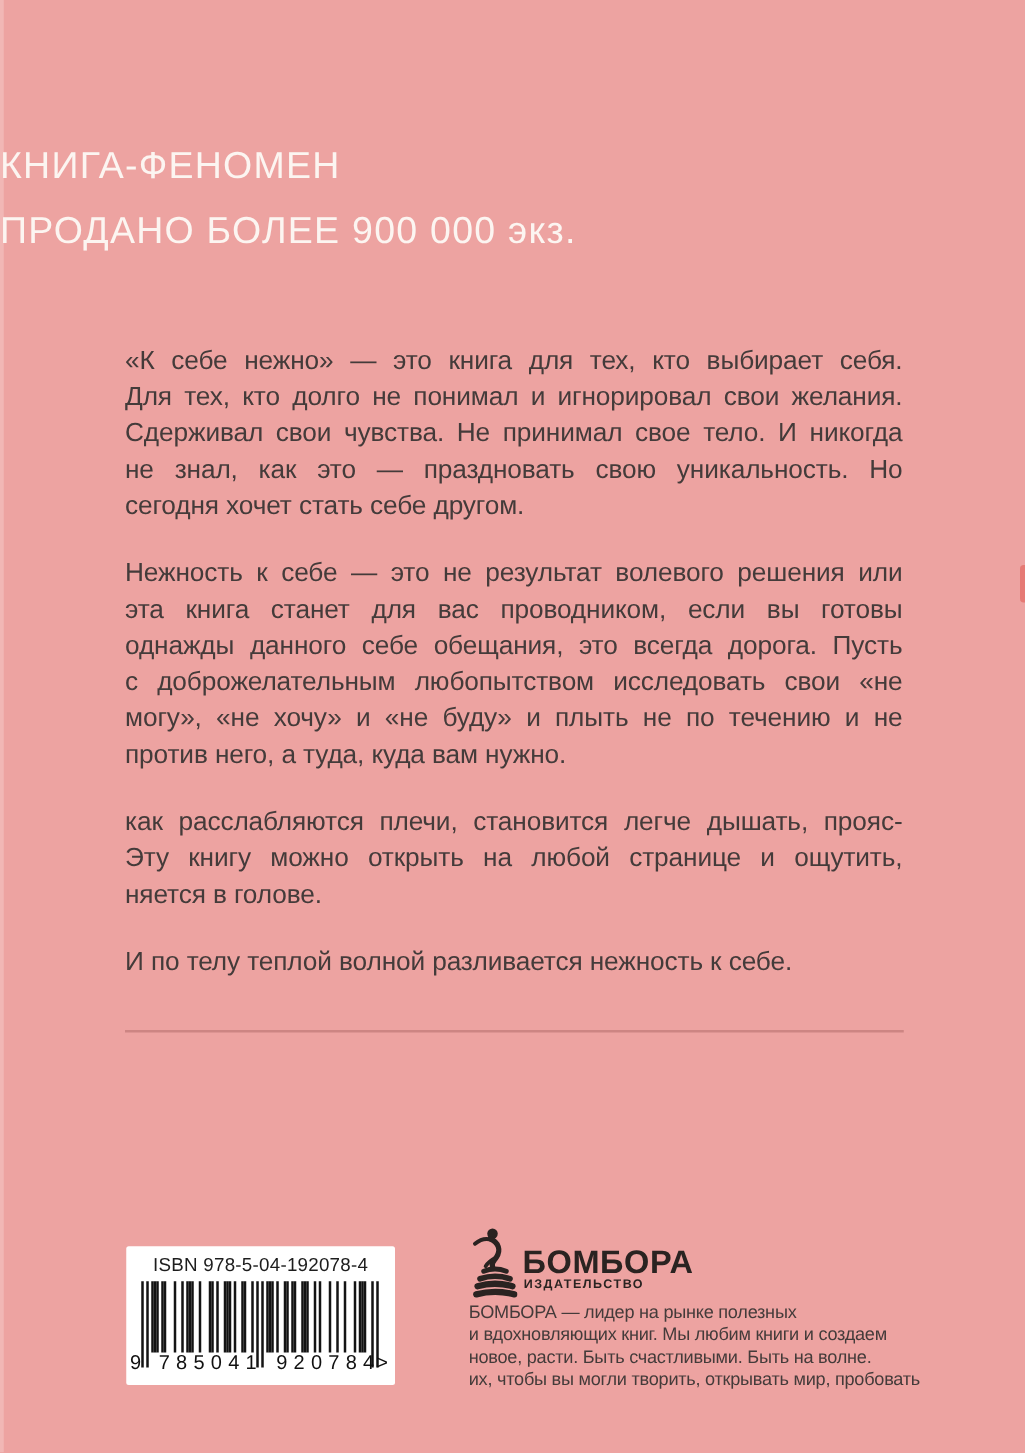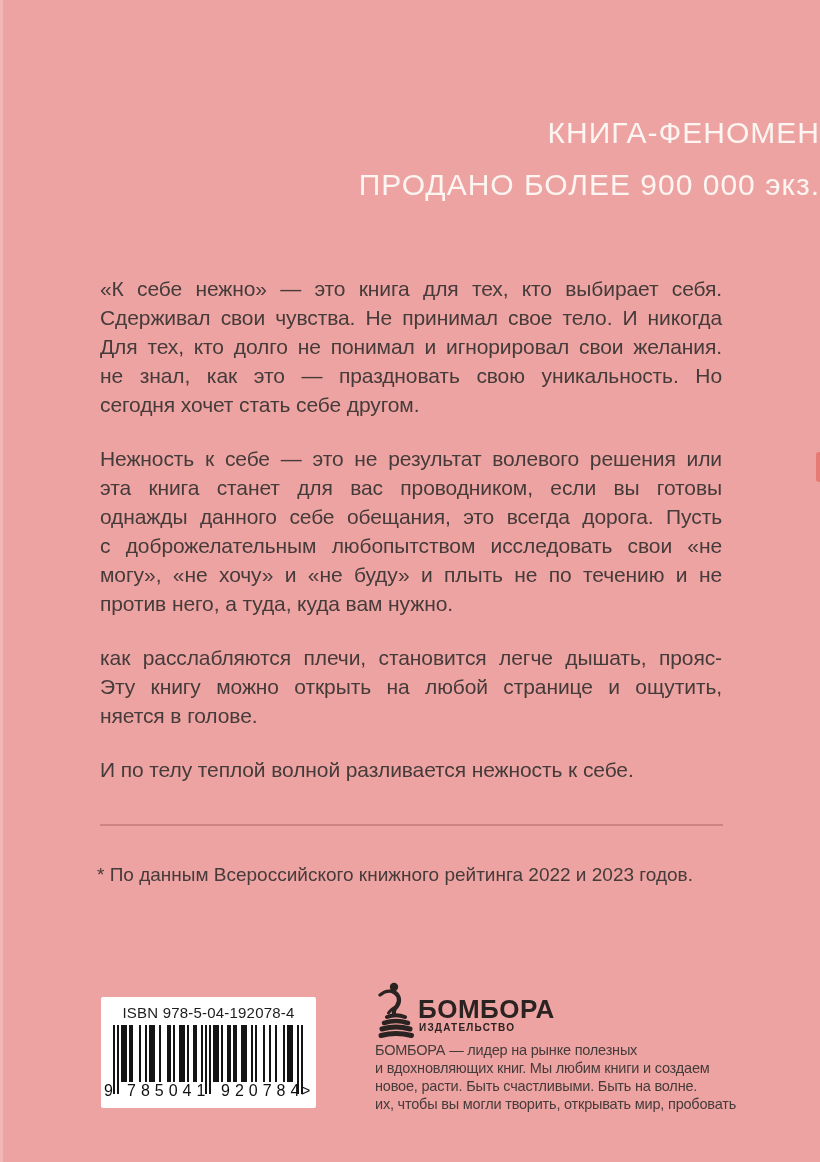--- a/index.html
+++ b/index.html
@@ -20,21 +20,21 @@
     position: absolute; left: 0; top: 0; width: 3px; height: 100%;
     background: rgba(255,255,255,0.22);
   }
   .edge-notch {
     position: absolute; right: 0; top: 452px; width: 4px; height: 30px;
     background: var(--notch, #e4736d); border-radius: 3px 0 0 3px; opacity: .85;
   }
   
   .kicker {
     position: absolute; left: 0; width: 100%;
-    text-align: right;
+    text-align: left;
     color: var(--headline, #fcf5f1);
     font-size: 30px; line-height: 30px;
     letter-spacing: 1px;
     font-weight: 400;
   }
   .kicker-1 { top: 118px; }
   .kicker-2 { top: 170px; }
   
   .blurb {
     position: absolute; left: 100px; top: 274px; width: 622px;
@@ -107,22 +107,22 @@
 
   <div class="edge-strip"></div>
   <div class="edge-notch"></div>
 
   <div class="kicker kicker-1">КНИГА-ФЕНОМЕН</div>
   <div class="kicker kicker-2">ПРОДАНО БОЛЕЕ 900 000 экз.</div>
 
   <div class="blurb">
       <div class="para">
         <div class="tline just">«К себе нежно» — это книга для тех, кто выбирает себя.</div>
+        <div class="tline just">Для тех, кто долго не понимал и игнорировал свои желания.</div>
         <div class="tline just">Сдерживал свои чувства. Не принимал свое тело. И никогда</div>
-        <div class="tline just">Для тех, кто долго не понимал и игнорировал свои желания.</div>
         <div class="tline just">не знал, как это — праздновать свою уникальность. Но</div>
         <div class="tline">сегодня хочет стать себе другом.</div>
       </div>
       <div class="para">
         <div class="tline just">Нежность к себе — это не результат волевого решения или</div>
         <div class="tline just">эта книга станет для вас проводником, если вы готовы</div>
         <div class="tline just">однажды данного себе обещания, это всегда дорога. Пусть</div>
         <div class="tline just">с доброжелательным любопытством исследовать свои «не</div>
         <div class="tline just">могу», «не хочу» и «не буду» и плыть не по течению и не</div>
         <div class="tline">против него, а туда, куда вам нужно.</div>
@@ -132,21 +132,20 @@
         <div class="tline just">Эту книгу можно открыть на любой странице и ощутить,</div>
         <div class="tline">няется в голове.</div>
       </div>
       <div class="para">
         <div class="tline">И по телу теплой волной разливается нежность к себе.</div>
       </div>
     </div>
 
   <div class="rule"></div>
 
-  <div class="footnote">* По данным Всероссийского книжного рейтинга 2022 и 2023 годов.</div>
 
   <div class="isbn-panel">
     <div class="isbn-label">ISBN 978-5-04-192078-4</div>
     <div class="bars"><span class="mod on tall"></span><span class="mod tall"></span><span class="mod on tall"></span><span class="mod"></span><span class="mod on"></span><span class="mod on"></span><span class="mod on"></span><span class="mod"></span><span class="mod on"></span><span class="mod on"></span><span class="mod"></span><span class="mod"></span><span class="mod"></span><span class="mod on"></span><span class="mod"></span><span class="mod"></span><span class="mod on"></span><span class="mod"></span><span class="mod on"></span><span class="mod on"></span><span class="mod on"></span><span class="mod"></span><span class="mod"></span><span class="mod on"></span><span class="mod"></span><span class="mod"></span><span class="mod"></span><span class="mod on"></span><span class="mod on"></span><span class="mod"></span><span class="mod on"></span><span class="mod"></span><span class="mod"></span><span class="mod on"></span><span class="mod on"></span><span class="mod on"></span><span class="mod"></span><span class="mod on"></span><span class="mod"></span><span class="mod"></span><span class="mod on"></span><span class="mod on"></span><span class="mod"></span><span class="mod"></span><span class="mod on"></span><span class="mod tall"></span><span class="mod on tall"></span><span class="mod tall"></span><span class="mod on tall"></span><span class="mod tall"></span><span class="mod on"></span><span class="mod on"></span><span class="mod on"></span><span class="mod"></span><span class="mod on"></span><span class="mod"></span><span class="mod"></span><span class="mod on"></span><span class="mod on"></span><span class="mod"></span><span class="mod on"></span><span class="mod on"></span><span class="mod"></span><span class="mod"></span><span class="mod on"></span><span class="mod on"></span><span class="mod on"></span><span class="mod"></span><span class="mod"></span><span class="mod on"></span><span class="mod"></span><span class="mod on"></span><span class="mod"></span><span class="mod"></span><span class="mod"></span><span class="mod on"></span><span class="mod"></span><span class="mod"></span><span class="mod on"></span><span class="mod"></span><span class="mod"></span><span class="mod on"></span><span class="mod"></span><span class="mod"></span><span class="mod"></span><span class="mod on"></span><span class="mod"></span><span class="mod on"></span><span class="mod on"></span><span class="mod on"></span><span class="mod"></span><span class="mod"></span><span class="mod on tall"></span><span class="mod tall"></span><span class="mod on tall"></span></div>
     <span class="bc-digit bc-lead">9</span>
     <span class="bc-digit bc-g1">785041</span>
     <span class="bc-digit bc-g2">920784</span>
     <span class="bc-digit bc-trail">&gt;</span>
   </div>
 

